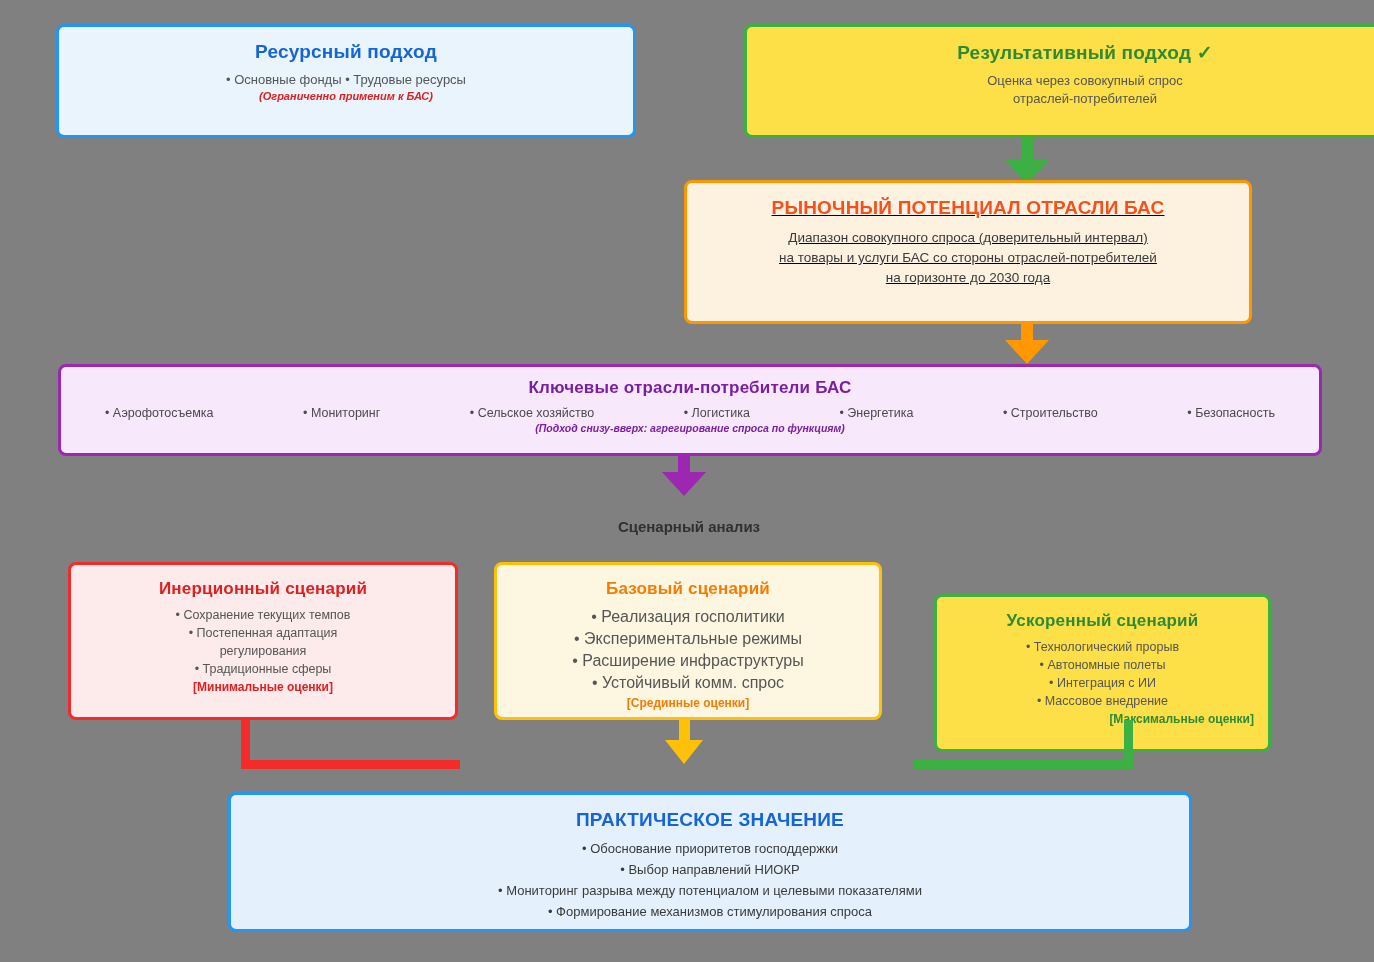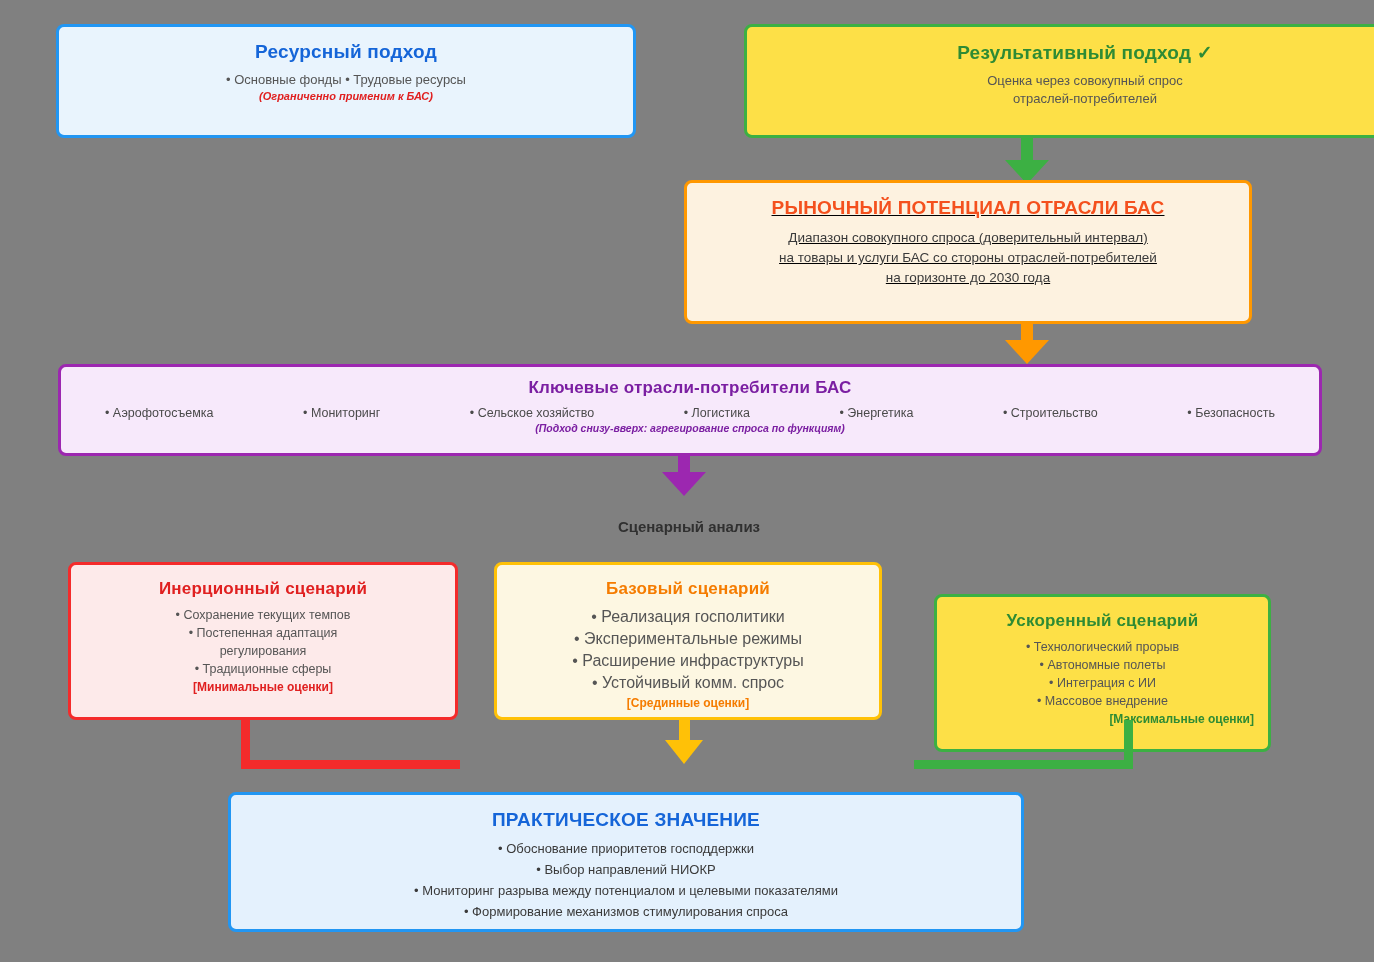--- a/index.html
+++ b/index.html
@@ -79,21 +79,21 @@
 
   #box-fast{
     left:934px;top:562px;width:337px;height:158px;
     border:3px solid #3cb043;background:#fde047;margin-top:32px;
   }
   #box-fast .title{color:#2e8b34;font-size:17px;}
   #box-fast .line{font-size:12.5px;margin:4px 0;}
   #box-fast .tag{color:#2e8b34;font-weight:bold;font-size:12px;margin-top:3px;text-align:right;}
 
   #box-practical{
-    left:228px;top:792px;width:796px;height:140px;
+    left:228px;top:792px;width:964px;height:140px;
     border:3px solid #2196f3;background:#e4f1fd;
   }
   #box-practical .title{color:#1565d8;font-size:19px;margin-bottom:10px;}
   #box-practical .line{font-size:13px;margin:6px 0;color:#3a3a3a;}
 
   
   .vline{position:absolute;}
   .hline{position:absolute;}
   .arrowhead{position:absolute;width:0;height:0;}
 

